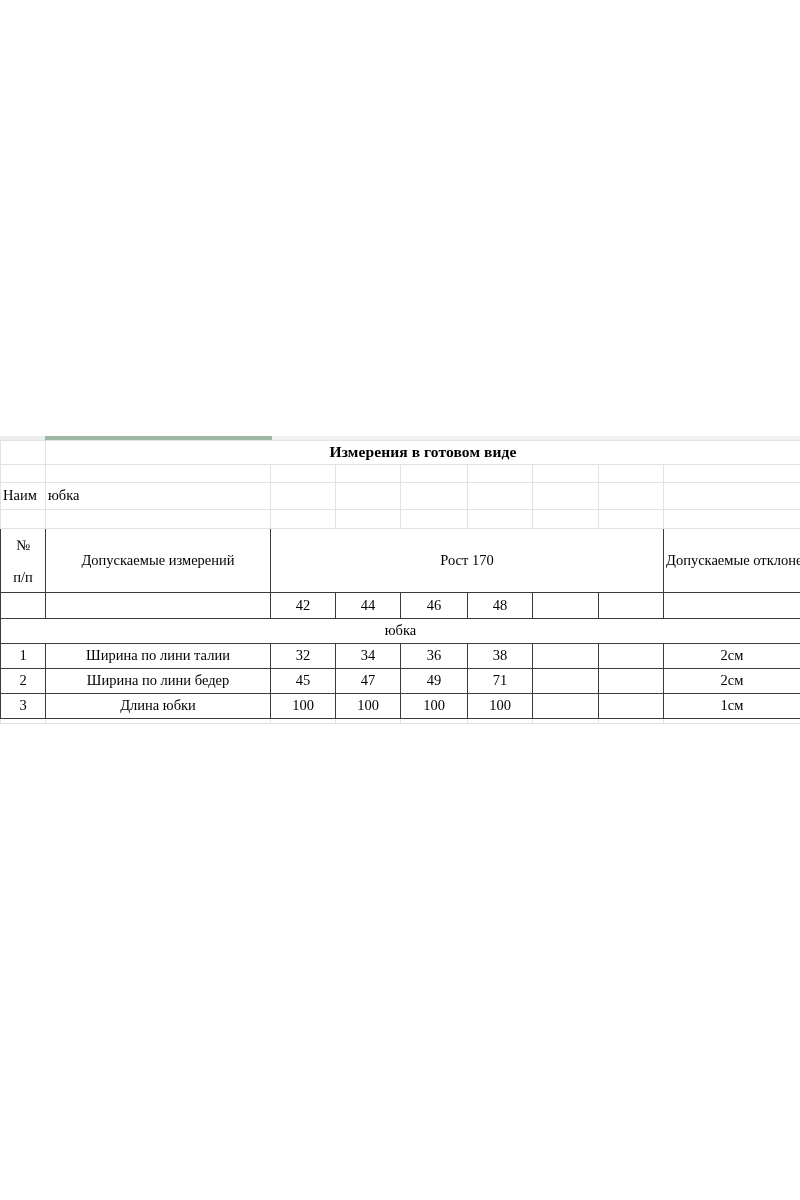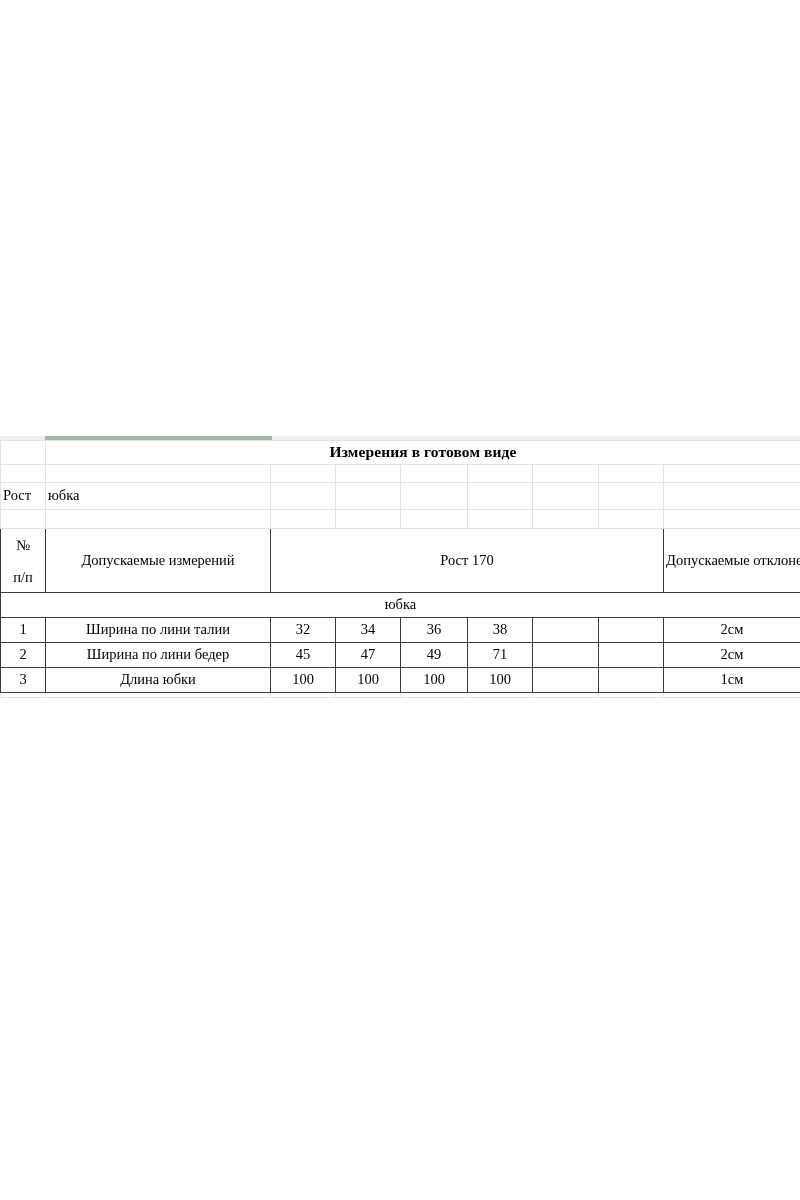--- a/index.html
+++ b/index.html
@@ -164,21 +164,21 @@
       <td class="faint"></td>
       <td class="faint"></td>
       <td class="faint"></td>
       <td class="faint"></td>
       <td class="faint"></td>
       <td class="faint"></td>
     </tr>
 
     <tr>
       <td class="faint overflow-l" style="height:26px">
-        <span>Рост</span>
+        <span>Наим</span>
       </td>
       <td class="faint l">
         <span>юбка</span>
       </td>
       <td class="faint"></td>
       <td class="faint"></td>
       <td class="faint"></td>
       <td class="faint"></td>
       <td class="faint"></td>
       <td class="faint"></td>
@@ -201,20 +201,31 @@
     <tr>
       <td class="b nopp" style="height:63px">
         <span class="n1">№</span>
         <span class="n2">п/п</span>
       </td>
       <td class="b c">Допускаемые измерений</td>
       <td class="b c" colspan="6">Рост 170</td>
       <td class="b two-line">Допускаемые отклонения +/-</td>
     </tr>
 
+    <tr>
+      <td class="b" style="height:25px"></td>
+      <td class="b"></td>
+      <td class="b c">42</td>
+      <td class="b c">44</td>
+      <td class="b c">46</td>
+      <td class="b c">48</td>
+      <td class="b c"></td>
+      <td class="b c"></td>
+      <td class="b"></td>
+    </tr>
 
     <tr>
       <td class="b c" colspan="9" style="height:24px">юбка</td>
     </tr>
 
     <tr>
       <td class="b c" style="height:24px">1</td>
       <td class="b c">Ширина по лини талии</td>
       <td class="b c">32</td>
       <td class="b c">34</td>

